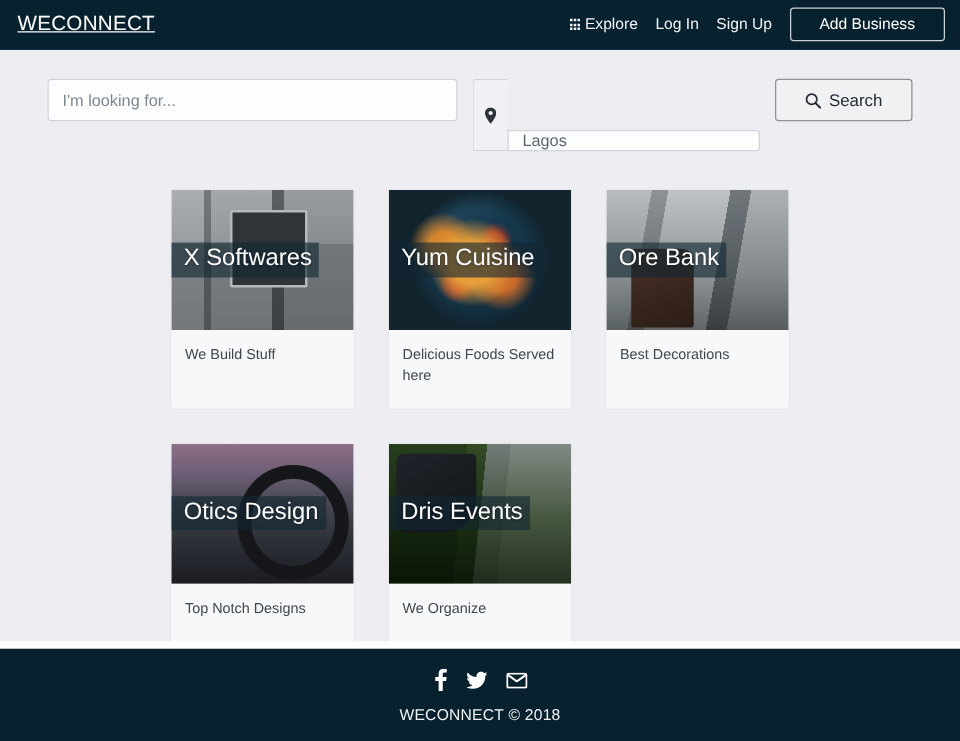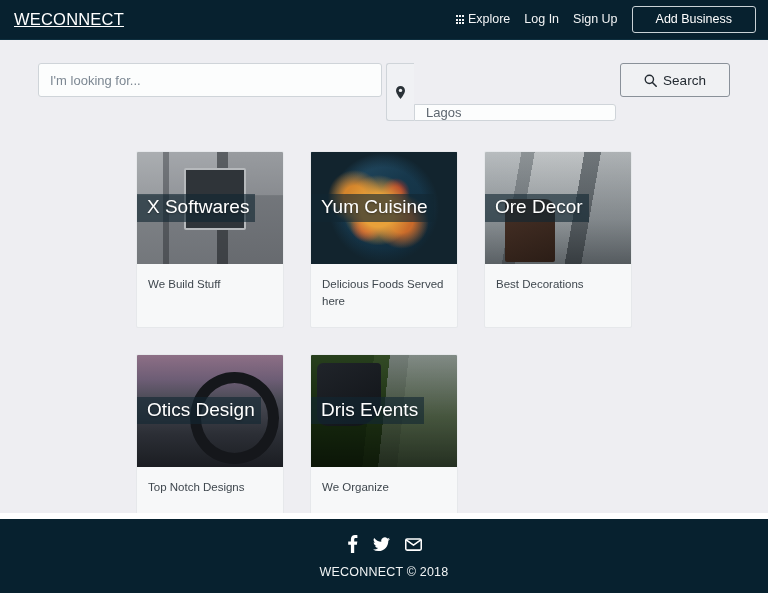--- a/index.html
+++ b/index.html
@@ -79,21 +79,21 @@
   }
 
   
   .searchbar-wrap {
     padding: 23px 38px 0 38px;
     flex: 0 0 auto;
   }
   .searchbar {
     display: flex;
     align-items: stretch;
-    gap: 4px;
+    gap: 12px;
   }
   .field {
     background: #fcfdfd;
     border: 1px solid #cfd4d9;
     border-radius: 3px;
     height: 34px;
     display: flex;
     align-items: center;
     font-size: 13px;
   }
@@ -380,21 +380,21 @@
         <div class="card-photo ph-food"></div>
         <div class="card-title">Yum Cuisine</div>
       </div>
       <div class="card-body">Delicious Foods Served here</div>
     </div>
 
 
     <div class="card">
       <div class="card-media">
         <div class="card-photo ph-decor"></div>
-        <div class="card-title">Ore Decor</div>
+        <div class="card-title">Ore Bank</div>
       </div>
       <div class="card-body">Best Decorations</div>
     </div>
 
     <div class="card">
       <div class="card-media">
         <div class="card-photo ph-otics"></div>
         <div class="card-title">Otics Design</div>
       </div>
       <div class="card-body">Top Notch Designs</div>

